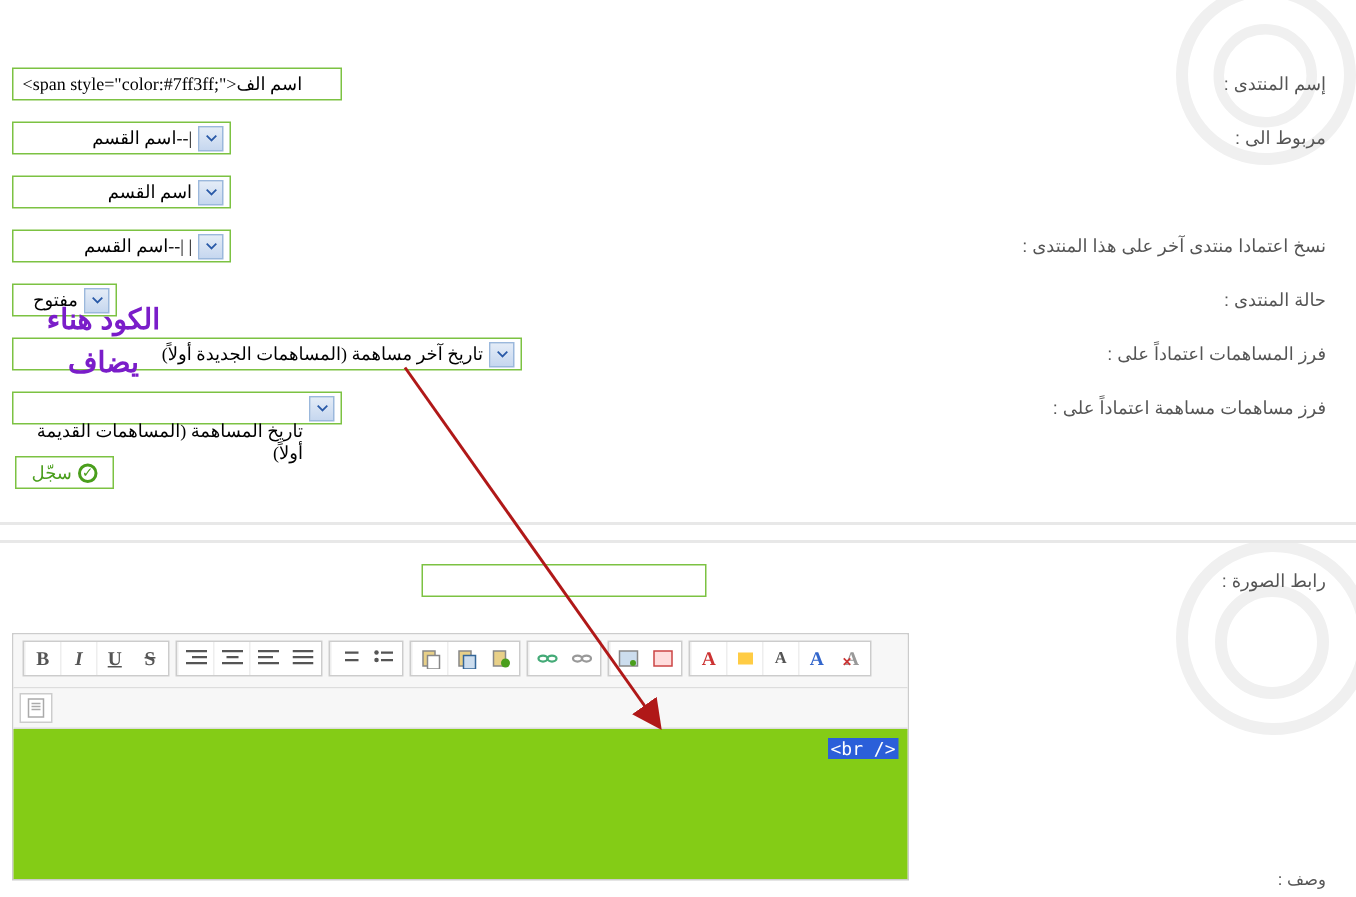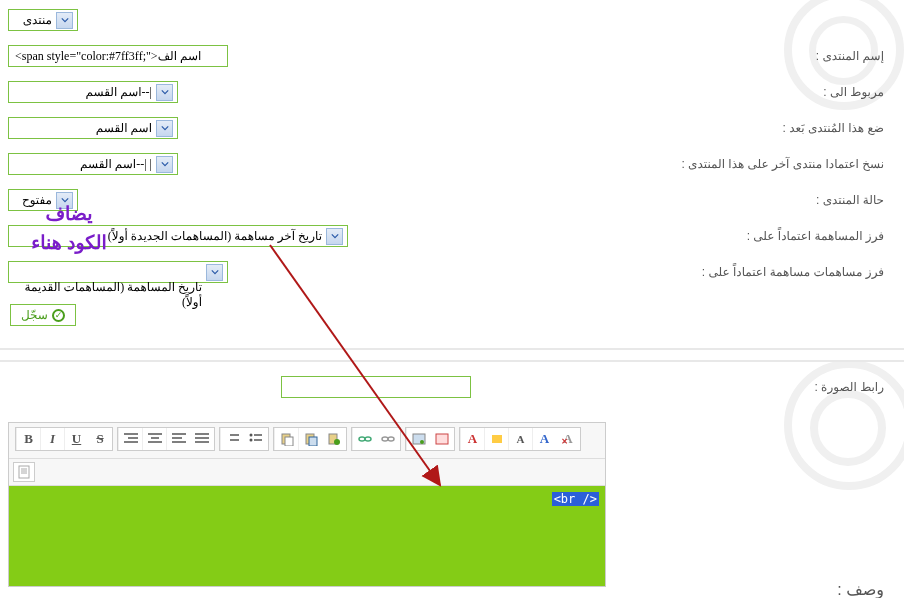--- a/index.html
+++ b/index.html
@@ -16,21 +16,21 @@
 .label-col { width: 265px; text-align: right; color: #555; font-size: 12px; padding-left: 10px; }
 .field-col { flex: 1; display: flex; justify-content: flex-end; padding-left: 8px; }
 
 .sel, .inp { border: 1px solid #7cc242; background: #fff; font-family: Tahoma; font-size: 12px; height: 22px; display:flex; align-items:center; }
 .sel { padding: 0 4px 0 2px; }
 .inp { padding: 0 6px; text-align: right; direction: rtl; }
 .drop { width: 17px; height: 17px; background: linear-gradient(#e4ecf7,#c6d7ef); border: 1px solid #9bb8dc; display: inline-flex; align-items:center; justify-content:center; margin-left: 4px; }
 .drop svg { width: 8px; height: 6px; }
 
 .w-short { width: 70px; }
-.w-med { width: 170px; }
+.w-med { width: 146px; }
 .w-long { width: 220px; }
 .w-xlong { width: 340px; }
 .w-name { width: 220px; }
 
 .divider { position: absolute; left: 0; right: 0; height: 2px; background: #e8e8e8; }
 .div1 { top: 348px; }
 .div2 { top: 360px; }
 
 .lower { position: absolute; top: 376px; left: 16px; right: 0; padding-right: 20px; }
 .img-link-row { display: flex; align-items: center; margin-bottom: 18px; }
@@ -45,41 +45,31 @@
 .source-btn { width:22px; height:20px; border:1px solid #ccc; background:#fff; display:flex; align-items:center; justify-content:center; }
 .editor-body { min-height: 100px; padding: 6px; background: #84cc16; direction: ltr; text-align: left; }
 .code-sel { background: #2b5fd9; color: #fff; padding: 0 2px; font-family: monospace; font-size: 12px; display:inline-block; float:right; }
 
 .submit-btn { position: absolute; left: 10px; top: 304px; border: 1px solid #7cc242; background: #fff; color: #4a9e1c; padding: 3px 10px; font-size: 12px; display: flex; align-items: center; gap: 4px; cursor:pointer; }
 .submit-btn .chk { width:13px; height:13px; border:2px solid #4a9e1c; border-radius:50%; display:flex; align-items:center; justify-content:center; font-size:9px; }
 
 .annotation { position: absolute; right: 770px; top: 200px; width: 130px; color: #7a1dc9; font-size: 19px; font-weight: bold; text-align: center; line-height: 1.5; pointer-events: none; }
 .arrow-svg { position: absolute; left: 260px; top: 240px; width: 200px; height: 260px; pointer-events: none; }
 
-.desc-label { position: absolute; right: 20px; top: 580px; color:#555; font-size:16px; }
+.desc-label { position: absolute; right: 20px; top: 580px; color:#555; font-size:11px; }
 </style>
 </head>
 <body>
 
 <div class="swirl swirl1"></div>
 <div class="swirl swirl2"></div>
 
 <div class="form-area">
 
   <div class="form-row">
-    <div class="field-col">
-      <div class="sel w-short">
-        <span class="drop">
-            <svg viewBox="0 0 10 6">
-              <path d="M1 1 L5 5 L9 1" fill="none" stroke="#2a5aa8" stroke-width="1.5"></path>
-            </svg>
-          </span>
-        <span>منتدى</span>
-      </div>
-    </div>
   </div>
 
   <div class="form-row">
     <div class="label-col">إسم المنتدى :</div>
     <div class="field-col">
       <div class="inp w-name" style="direction:ltr;text-align:left;">
           <span>&lt;span style="color:#7ff3ff;"&gt;اسم الف</span>
         </div>
     </div>
   </div>
@@ -92,21 +82,20 @@
             <svg viewBox="0 0 10 6">
               <path d="M1 1 L5 5 L9 1" fill="none" stroke="#2a5aa8" stroke-width="1.5"></path>
             </svg>
           </span>
         <span style="flex:1;text-align:right;">|--اسم القسم</span>
       </div>
     </div>
   </div>
 
   <div class="form-row">
-    <div class="label-col">ضع هذا المُنتدى بَعد :</div>
     <div class="field-col">
       <div class="sel w-med">
         <span class="drop">
             <svg viewBox="0 0 10 6">
               <path d="M1 1 L5 5 L9 1" fill="none" stroke="#2a5aa8" stroke-width="1.5"></path>
             </svg>
           </span>
         <span style="flex:1;text-align:right;">اسم القسم</span>
       </div>
     </div>
@@ -134,21 +123,21 @@
             <svg viewBox="0 0 10 6">
               <path d="M1 1 L5 5 L9 1" fill="none" stroke="#2a5aa8" stroke-width="1.5"></path>
             </svg>
           </span>
         <span>مفتوح</span>
       </div>
     </div>
   </div>
 
   <div class="form-row">
-    <div class="label-col">فرز المساهمة اعتماداً على :</div>
+    <div class="label-col">فرز المساهمات اعتماداً على :</div>
     <div class="field-col">
       <div class="sel w-xlong">
         <span class="drop">
             <svg viewBox="0 0 10 6">
               <path d="M1 1 L5 5 L9 1" fill="none" stroke="#2a5aa8" stroke-width="1.5"></path>
             </svg>
           </span>
         <span style="flex:1;text-align:right;">تاريخ آخر مساهمة (المساهمات الجديدة أولاً)</span>
       </div>
     </div>
@@ -303,22 +292,22 @@
     </div>
   </div>
   <div class="editor-body">
     <span class="code-sel">&lt;br /&gt;</span>
   </div>
 </div>
 
 <div class="desc-label">وصف :</div>
 
 <div class="annotation">
+  <div>الكود هناء</div>
   <div>يضاف</div>
-  <div>الكود هناء</div>
 </div>
 
 <svg class="arrow-svg" viewBox="0 0 200 260">
   <defs>
     <marker id="ah" markerWidth="12" markerHeight="12" refX="9" refY="5" orient="auto">
       <path d="M0 0 L10 5 L0 10 z" fill="#b01818"></path>
     </marker>
   </defs>
   <line x1="10" y1="5" x2="180" y2="245" stroke="#b01818" stroke-width="2" marker-end="url(#ah)"></line>
 </svg>

